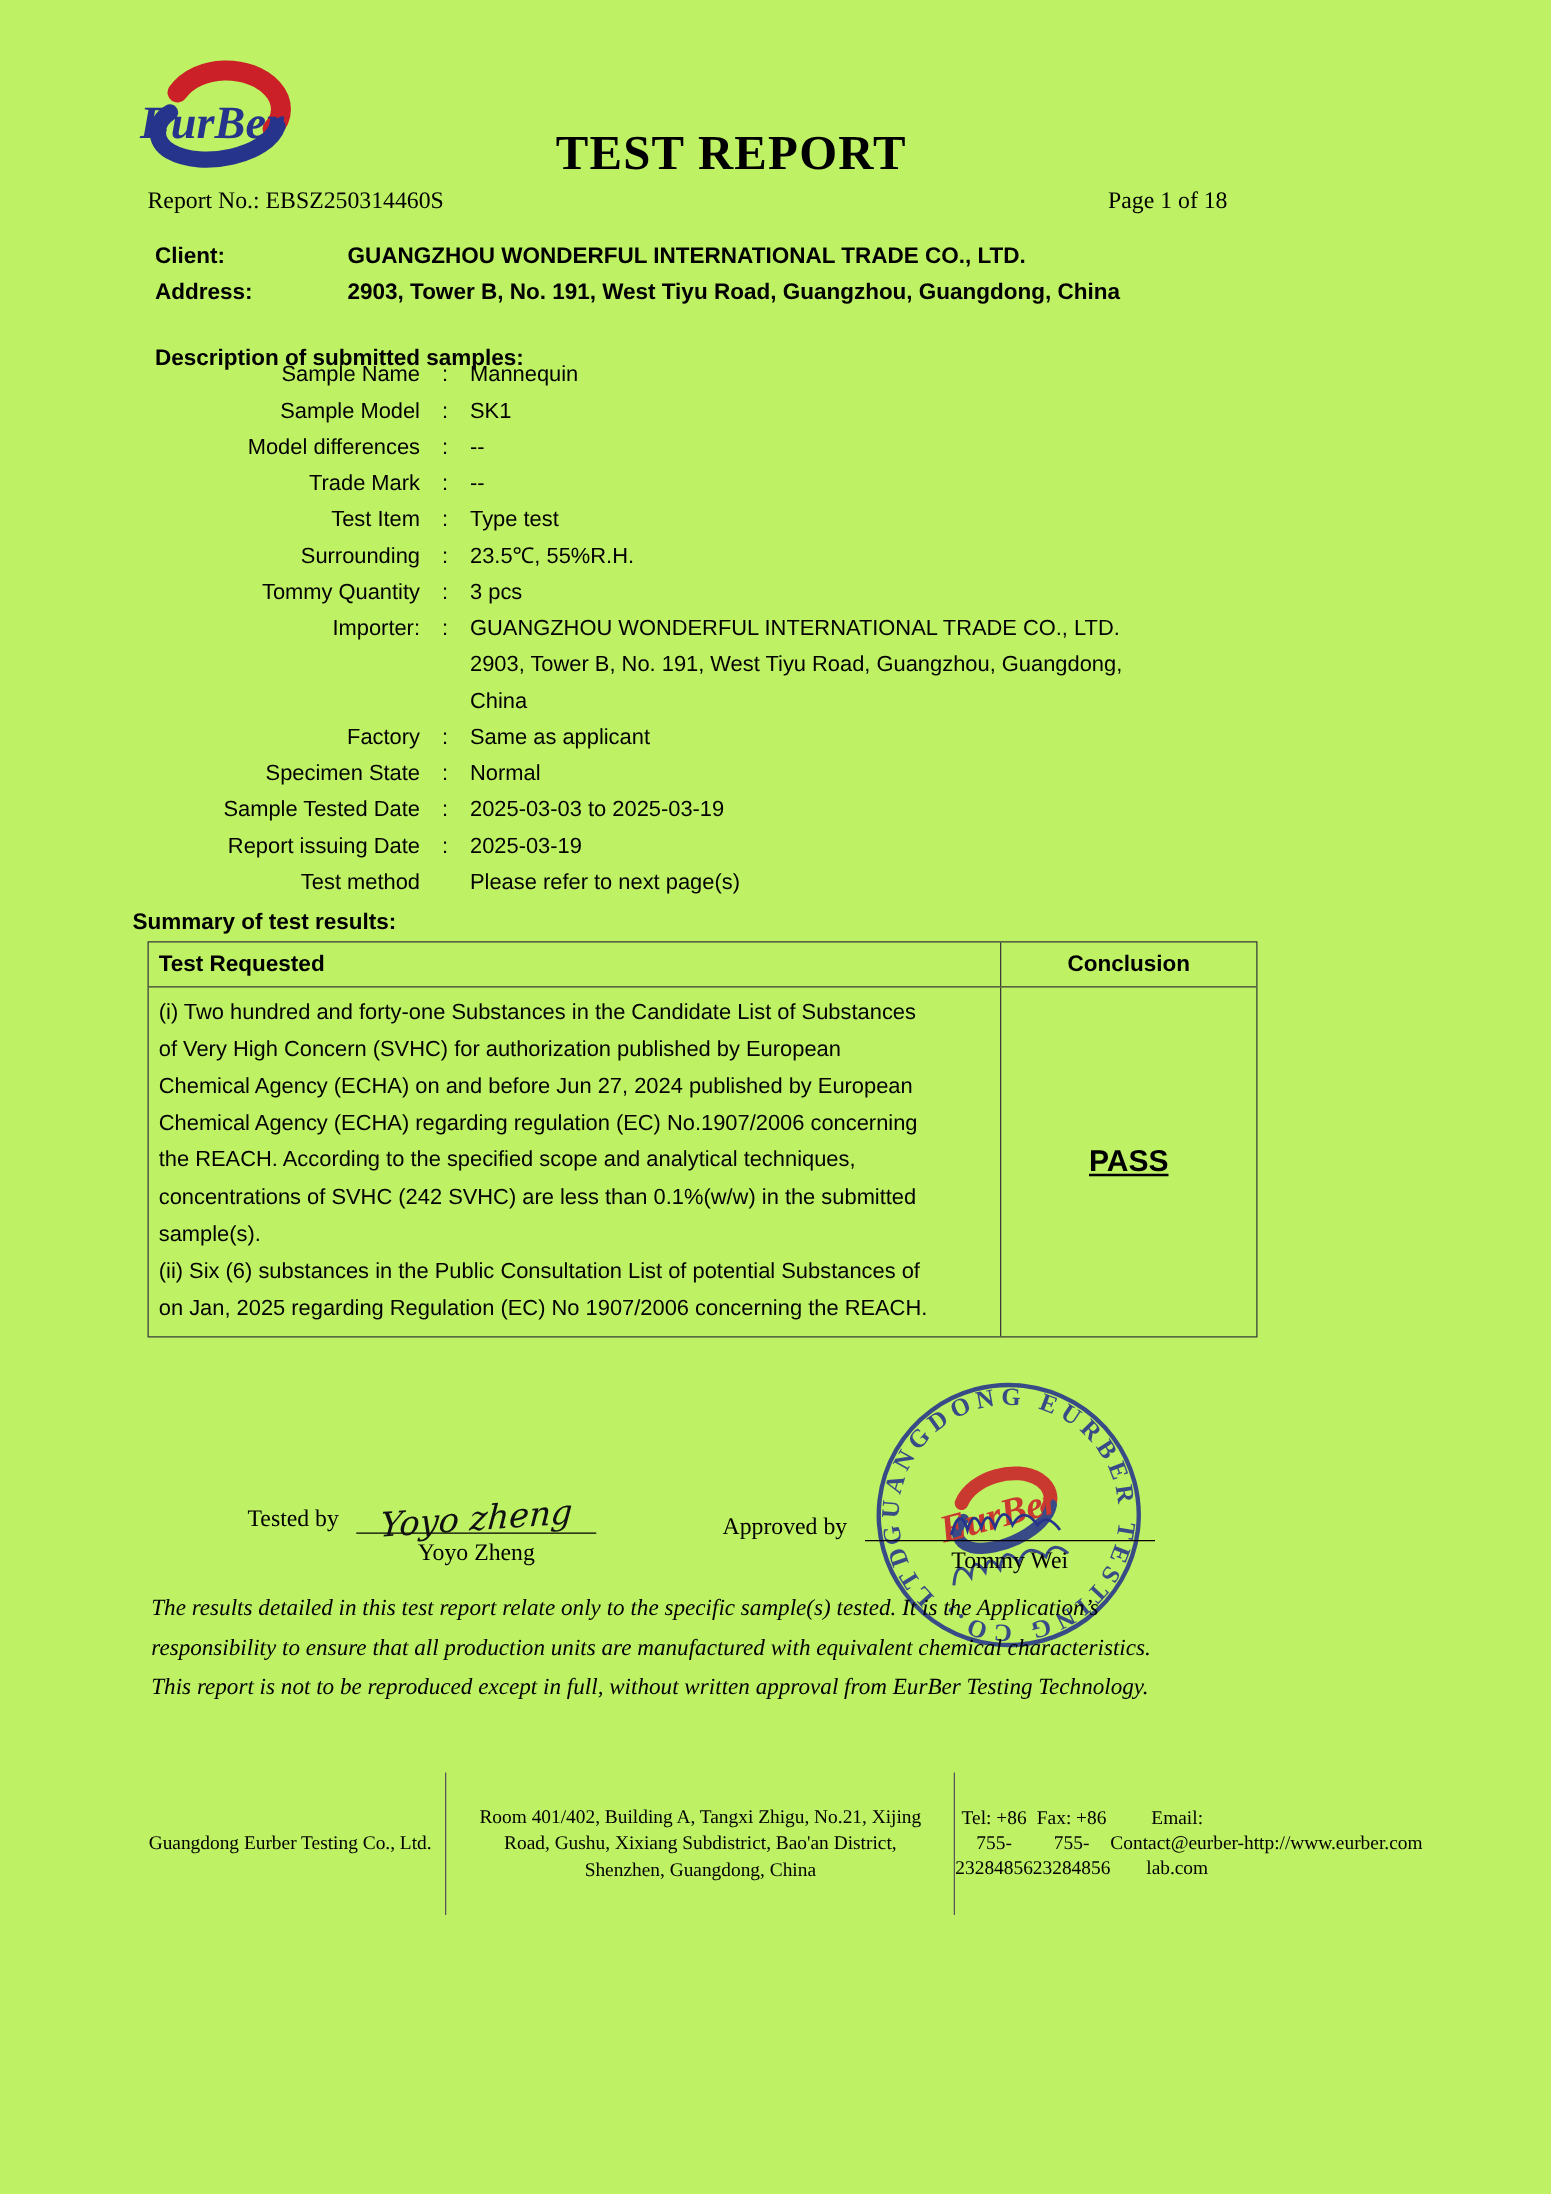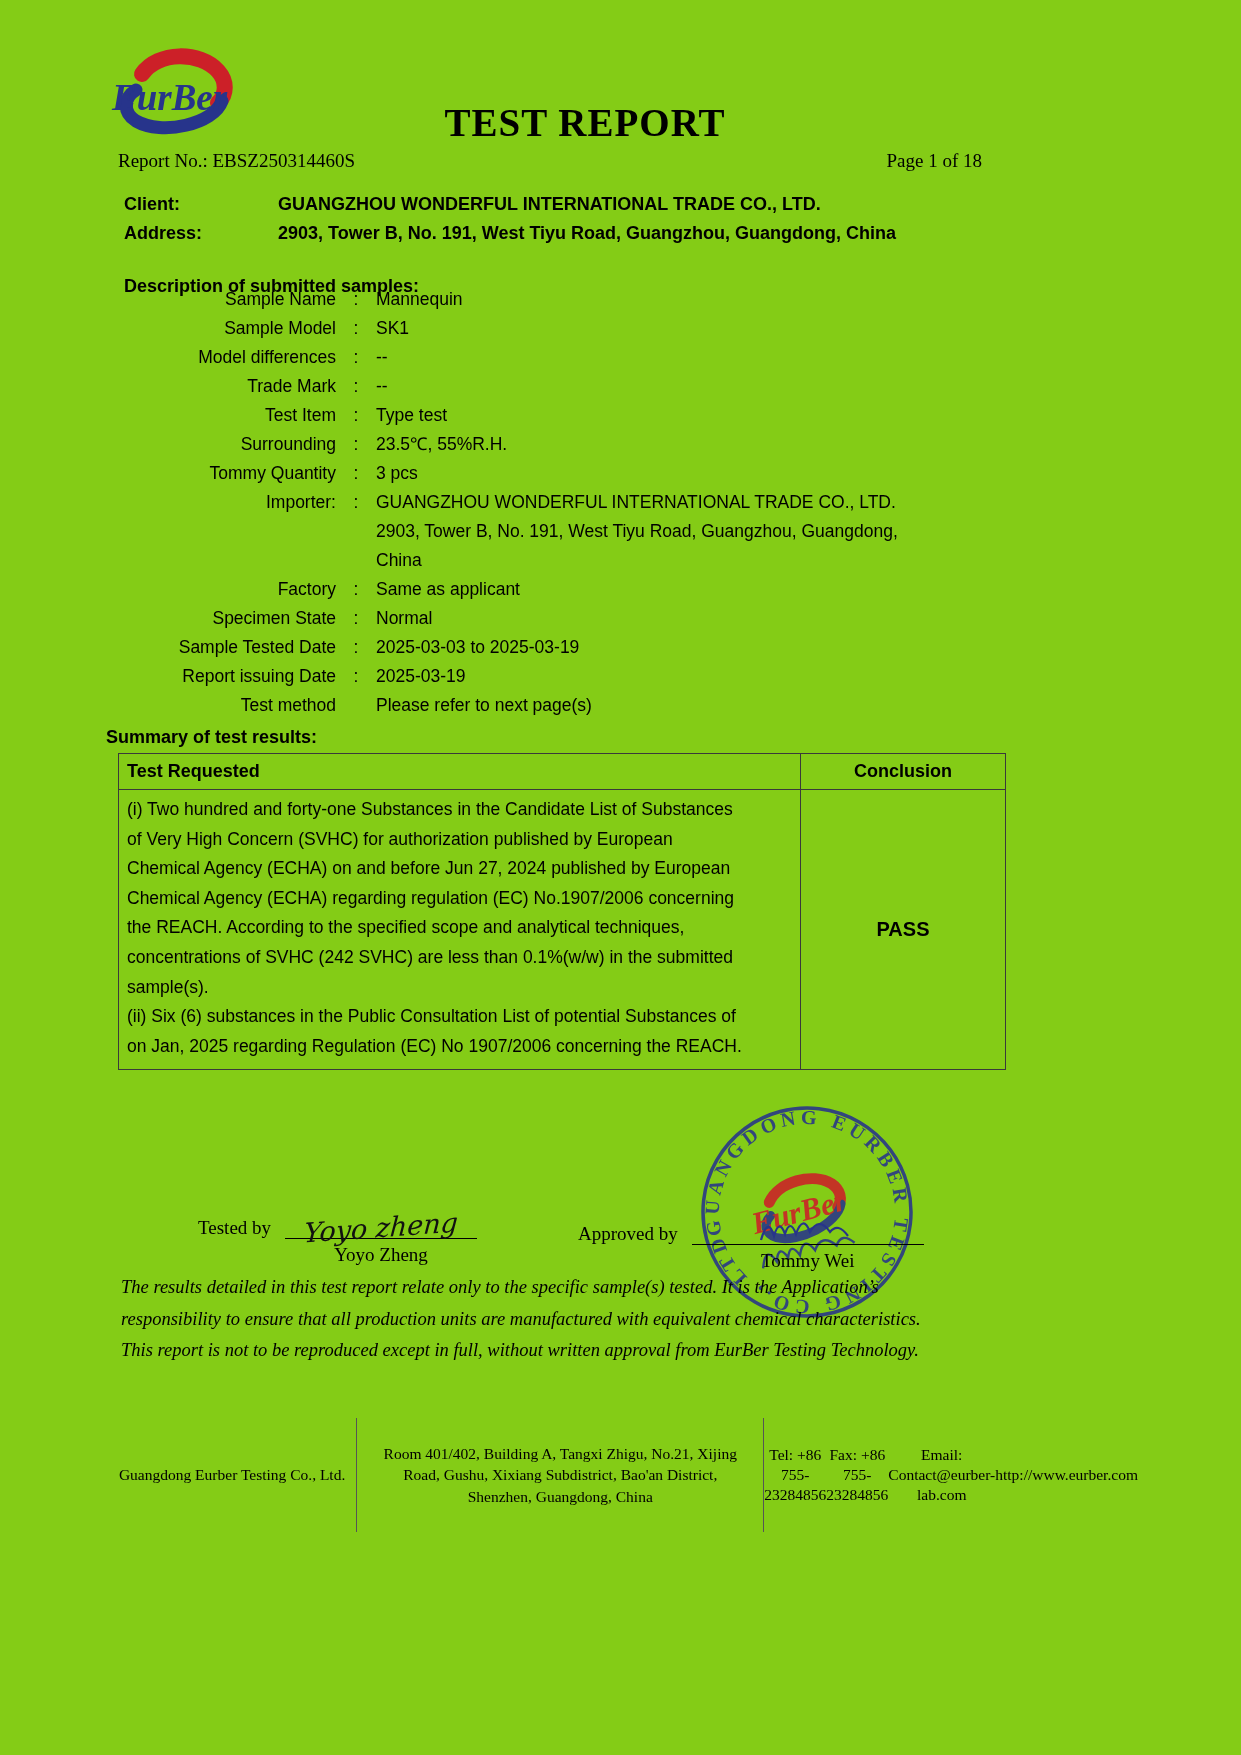--- a/index.html
+++ b/index.html
@@ -1,18 +1,18 @@
 <!DOCTYPE html>
 <html><head>
 <meta charset="utf-8">
 <style>
   * { margin:0; padding:0; box-sizing:border-box; }
   html,body { background:#888; }
   body { font-family:"Liberation Sans", sans-serif; color:#000; }
-  .page { position:relative; width:1241px; height:1755px; background:#84cc16; margin:0 auto; overflow:hidden; }
+  .page { position:relative; width:1241px; height:1755px; background:#bef264; margin:0 auto; overflow:hidden; }
 
   
   .logo { position:absolute; top:44px; left:102px; }
   .doc-title { position:absolute; top:100px; left:0; width:1170px; text-align:center;
                font-family:"Liberation Serif", serif; font-weight:bold; font-size:39px; letter-spacing:1px; }
   .report-line { position:absolute; top:150px; left:118px; width:864px; display:flex;
                  justify-content:space-between; font-family:"Liberation Serif", serif; font-size:19px; }
 
   
   .client-block { position:absolute; top:190px; left:124px; font-size:18px; font-weight:bold; }
@@ -31,28 +31,28 @@
   .summary-heading { position:absolute; top:727px; left:106px; font-size:18px; font-weight:bold; }
   .sum-table { position:absolute; top:753px; left:118px; width:888px; border:1.5px solid #3a3a3a; }
   .sum-header { display:flex; border-bottom:1.5px solid #3a3a3a; font-weight:bold; font-size:18px; }
   .sum-body { display:flex; }
   .c1 { width:682px; border-right:1.5px solid #3a3a3a; }
   .c2 { flex:1; display:flex; align-items:center; justify-content:center; }
   .sum-header .c1 { padding:7px 8px; }
   .sum-header .c2 { padding:7px 0; }
   .sum-body .c1 { padding:5px 8px 8px 8px; font-size:17.5px; }
   .body-line { line-height:29.6px; }
-  .pass { font-weight:bold; font-size:20px; }
+  .pass { font-weight:bold; font-size:24px;text-decoration:underline; }
 
   
   .stamp { position:absolute; top:1093px; left:688px; width:238px; height:238px;
            transform:rotate(-15deg); opacity:0.88; pointer-events:none; }
 
   
-  .sig-group { position:absolute; display:flex; gap:14px; align-items:flex-end;margin-top:12px; }
+  .sig-group { position:absolute; display:flex; gap:14px; align-items:flex-end; }
   .sig-label { font-family:"Liberation Serif", serif; font-size:19px; padding-bottom:32px; white-space:nowrap; }
   .sig-col { display:flex; flex-direction:column; align-items:center; }
   .handwriting { font-family:"DejaVu Serif", serif; font-style:italic; font-size:27px; color:#111;
                  margin-bottom:-5px; transform:rotate(-4deg) skewX(-8deg); }
   .sig-rule { border-top:1.6px solid #000; }
   .sig-name { font-family:"Liberation Serif", serif; font-size:19px; padding-top:5px; height:32px; }
 
   
   .disclaimer { position:absolute; top:1272px; left:121px; width:1010px;
                 font-family:"Liberation Serif", serif; font-style:italic; font-size:18.5px; line-height:31.5px; }

